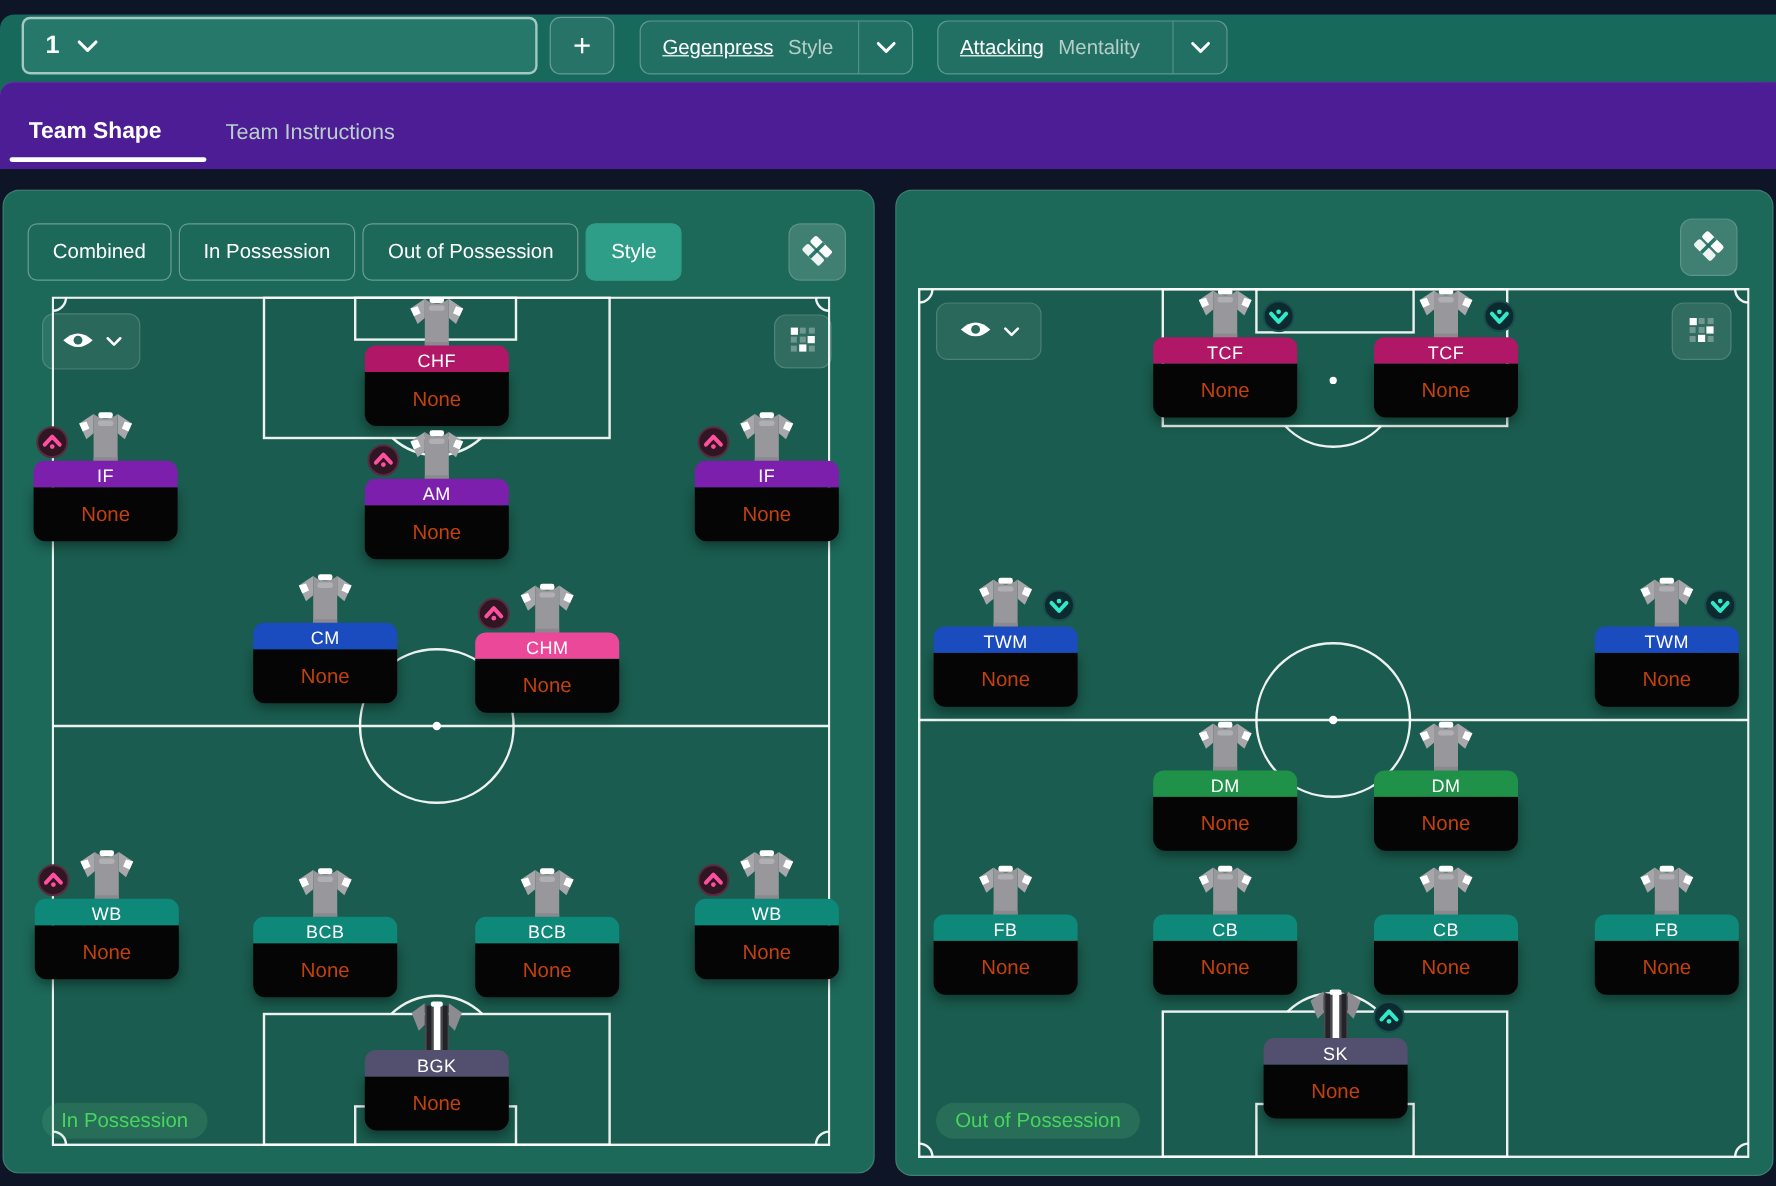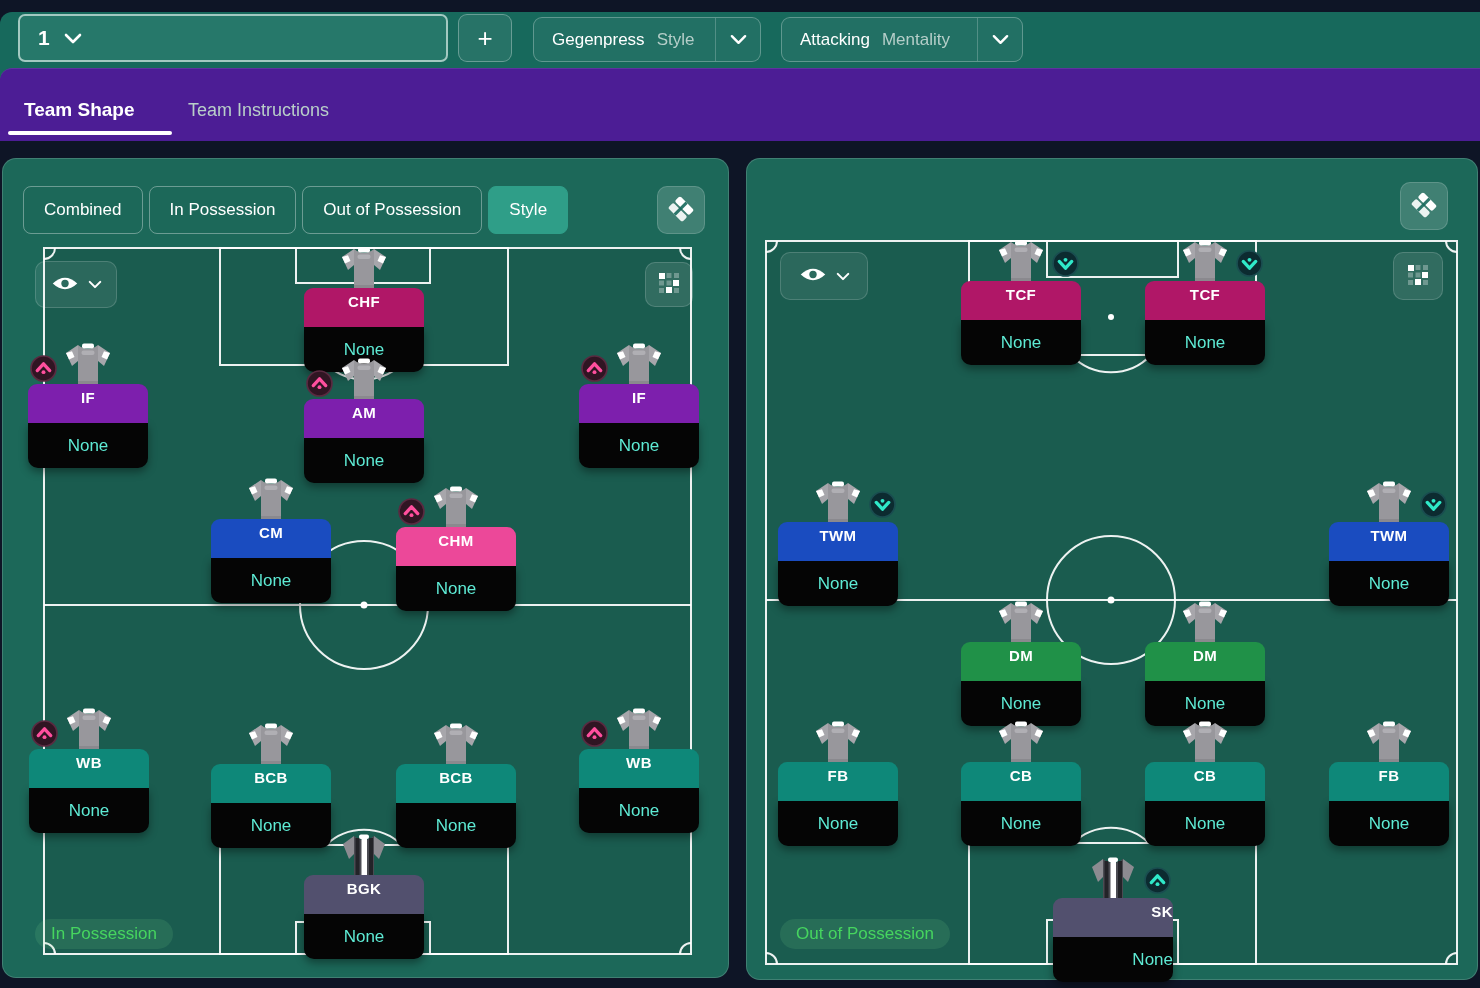--- a/index.html
+++ b/index.html
@@ -19,21 +19,21 @@
   .tactic-select .chev { margin-right:16px; display:flex; }
   .add-btn { position:absolute; left:458px; top:2px; width:54px; height:48px;
     background:rgba(255,255,255,0.07); border:1px solid rgba(255,255,255,0.30);
     border-radius:9px; color:#fff; font-size:26px; line-height:44px; text-align:center;
     cursor:pointer; padding:0; font-family:inherit; }
   .toolbar-drop { position:absolute; top:5px; height:45px; display:flex; align-items:center;
     background:rgba(255,255,255,0.05); border:1px solid rgba(255,255,255,0.28);
     border-radius:9px; color:#fff; font-size:17px; box-sizing:border-box; cursor:pointer; }
   #style-drop { left:533px; width:228px; }
   #mentality-drop { left:781px; width:242px; }
-  .drop-value { margin-left:18px; }
+  .drop-value { margin-left:18px;text-decoration:underline; }
   .drop-label { margin-left:12px; color:#b5cec9; flex:1; text-align:left; }
   .drop-sep { width:1px; height:100%; background:rgba(255,255,255,0.22); }
   .drop-chev { width:44px; display:flex; justify-content:center; }
   
   .tabbar { position:absolute; top:56px; left:0; right:0; height:72px;
     background:#4c1d95; border-radius:12px 0 0 0; border-top:1px solid rgba(255,255,255,0.10); }
   .tab { position:absolute; cursor:pointer; }
   #tab-shape { left:24px; top:30px; font-size:19px; font-weight:bold; color:#fff; }
   #tab-instr { left:188px; top:31px; font-size:18px; color:#b9cfc9; }
   .tab-underline { position:absolute; left:8px; top:62px; width:164px; height:4px;
@@ -57,23 +57,23 @@
   .icon-btn { position:absolute; display:flex; align-items:center; justify-content:center;
     background:rgba(255,255,255,0.10); border:1px solid rgba(255,255,255,0.16);
     border-radius:10px; cursor:pointer; padding:0; }
   .eye-btn { background:rgba(255,255,255,0.08); gap:9px; }
   
   .phase-chip { position:absolute; height:30px; padding:0 16px; display:flex; align-items:center;
     border-radius:16px; background:rgba(134,226,148,0.13); color:#46d55f; font-size:17px; }
   
   .player { position:absolute; width:120px; text-align:center; cursor:pointer; }
   .jersey { position:relative; z-index:0; height:42px; display:flex; justify-content:center; }
-  .role-bar { position:relative; z-index:2; height:39px; line-height:27px; color:#fff;
-    font-weight:bold; font-size:15px; border-radius:9px 9px 0 0; letter-spacing:0.4px; }
-  .pname { height:45px; line-height:45px; background:#050505; color:#5eead4; font-size:17px;
+  .role-bar { position:relative; z-index:2; height:22px; line-height:27px; color:#fff;
+    font-weight:normal; font-size:15px; border-radius:9px 9px 0 0; letter-spacing:0.4px; }
+  .pname { height:45px; line-height:45px; background:#050505; color:#c2410c; font-size:17px;
     border-radius:0 0 10px 10px; box-shadow:0 4px 9px rgba(0,0,0,0.38); }
   .pbadge { position:absolute; z-index:3; }
   .pbadge.side-left  { left:2px; top:13px; }
   .pbadge.side-right { right:2px; top:11px; }
 </style>
 </head>
 <body>
 
 <div id="app">
 
@@ -650,21 +650,21 @@
     <path d="M55 11 L52 17.5 L46.5 15 L49 9.2 Z" fill="#fff"></path>
     <path d="M23 3 Q33 11 43 3 L43 44 Q33 49 23 44 Z" fill="#98979c"></path>
     <rect x="23" y="39" width="20" height="6" fill="#8a898e"></rect>
     <rect x="27" y="1.5" width="12" height="5" rx="2" fill="#fff"></rect>
     <rect x="26.5" y="8.5" width="13" height="4.5" rx="2" fill="#b0afb4"></rect>
   </svg>
       </div>
     <div class="role-bar" style="background:#0e8879">FB</div>
     <div class="pname">None</div>
     </div>
-    <div class="player" style="left: 1053px; top: 856px; text-align: right;">
+    <div class="player" style="left: 1053px; top: 823px;">
     <div class="pbadge side-right"><svg width="27" height="27" viewBox="0 0 26 26">
     <circle cx="13" cy="13" r="12" fill="#0c2b30" stroke="#1a4d50" stroke-width="1.6"></circle>
     <path d="M7 15 L13 8.5 L19 15" fill="none" stroke="#2fe9c9" stroke-width="3.2" stroke-linecap="round" stroke-linejoin="round"></path>
     <circle cx="13" cy="16.5" r="1.9" fill="#2fe9c9"></circle>
   </svg></div>
     <div class="jersey">
         <svg width="66" height="50" viewBox="0 0 66 50">
     <path d="M23 3 L12 11 L18 26 L23 21 Z" fill="#8c8b91"></path>
     <path d="M43 3 L54 11 L48 26 L43 21 Z" fill="#8c8b91"></path>
     <path d="M23 3 Q33 11 43 3 L43 46 Q33 50 23 46 Z" fill="#4b4b52"></path>

